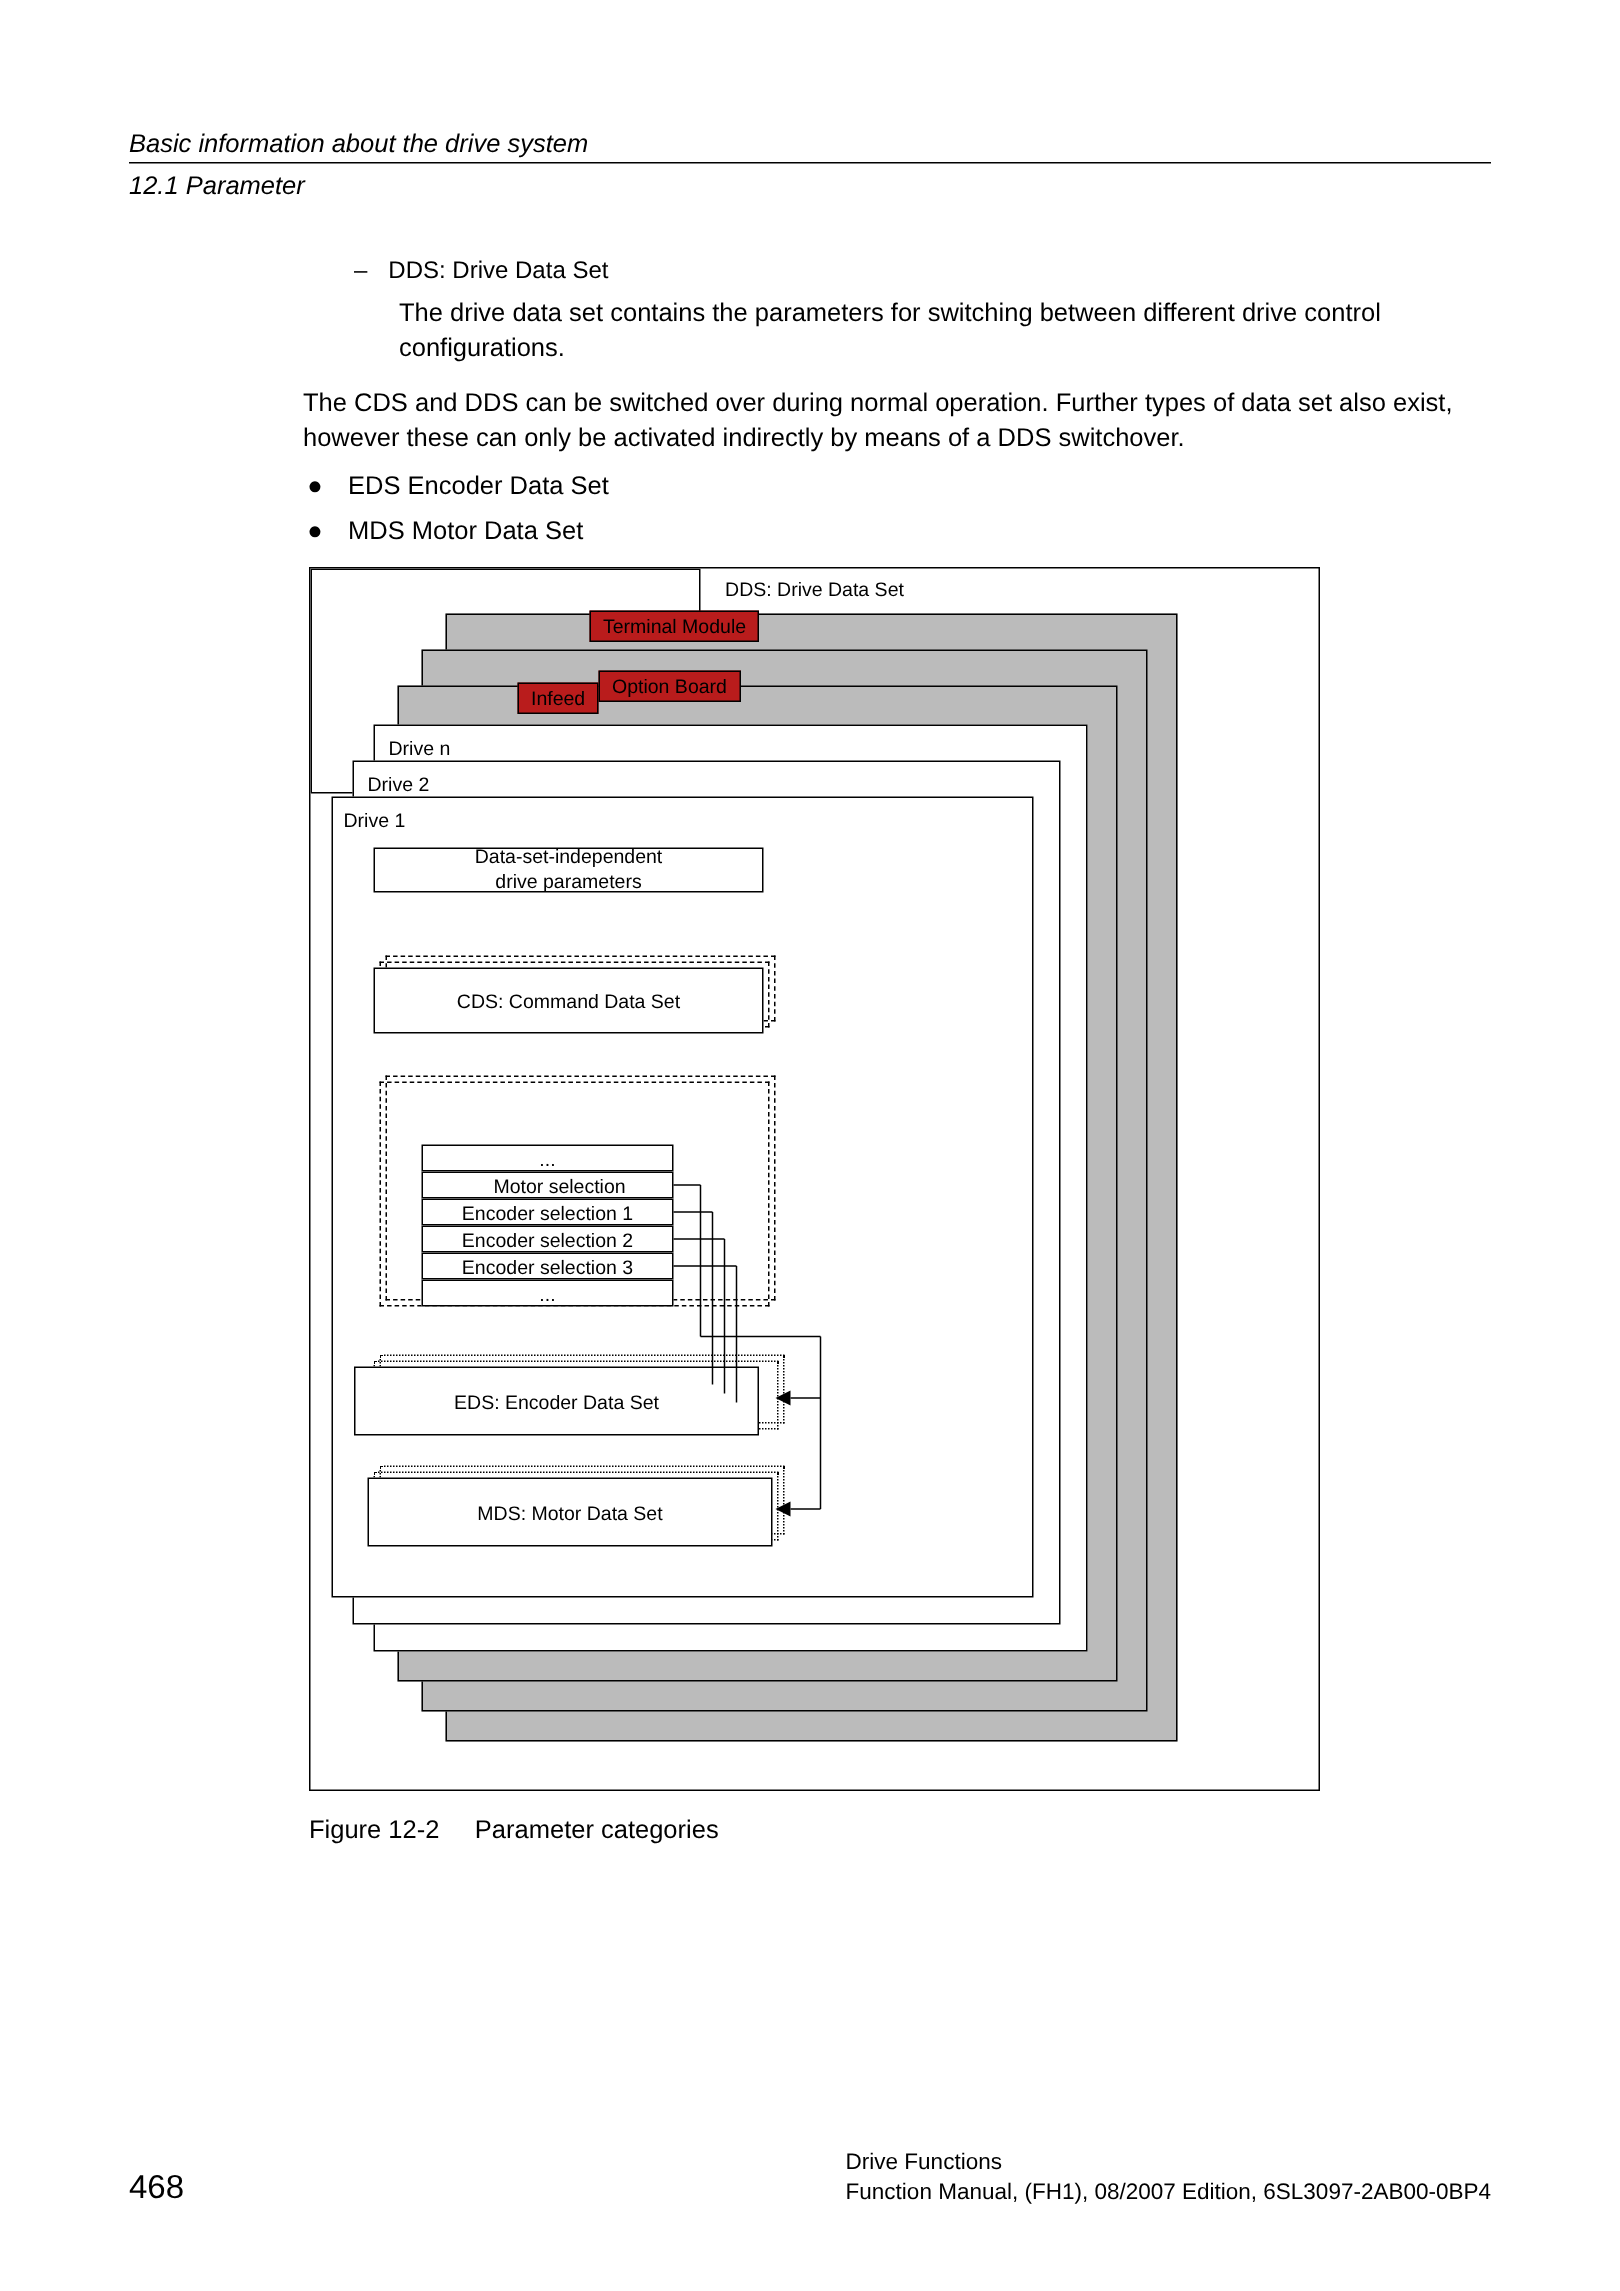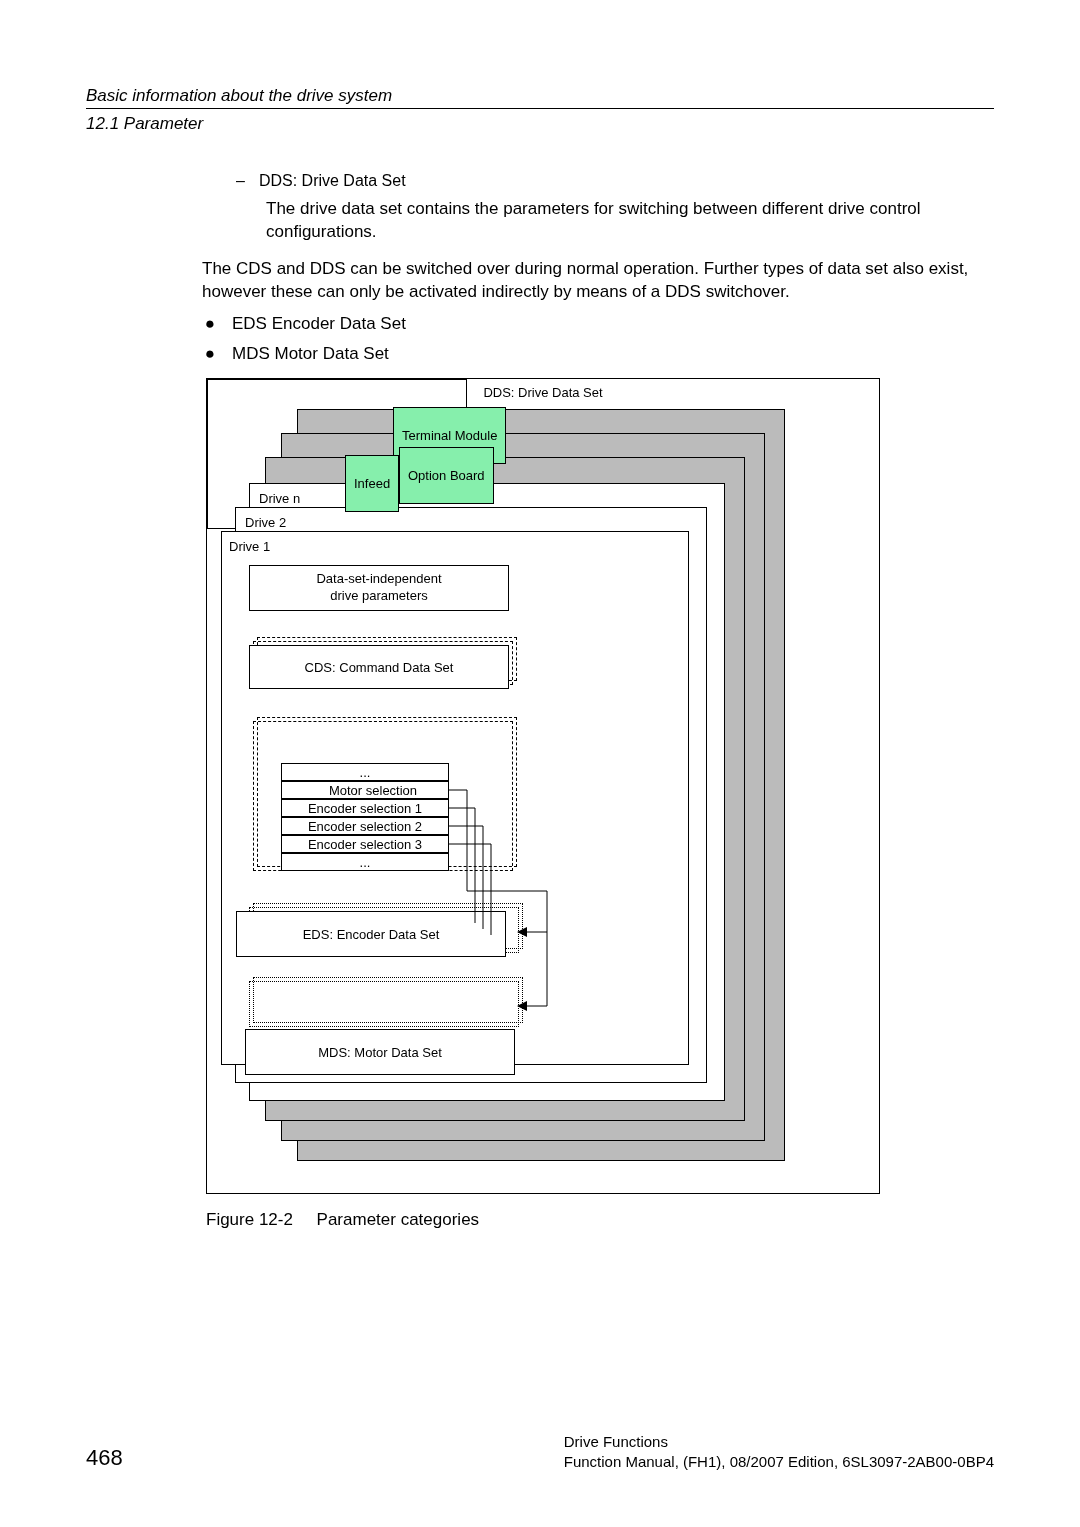--- a/index.html
+++ b/index.html
@@ -123,24 +123,24 @@
     }
     .panel-d1 {
       left: 14px;
       top: 152px;
       width: 468px;
       height: 534px;
       background: #fff;
     }
     .tab {
       position: absolute;
-      background: #86efac;
-      border: 1px solid #000;
-      font-size: 13px;
-      padding: 20px 8px;
+      background: #b91c1c;
+      border: 1px solid #000;
+      font-size: 13px;
+      padding: 2px 8px;
       z-index: 10;
       white-space: nowrap;
     }
     .tab-tm { left: 186px; top: 28px; }
     .tab-ob { left: 152px; top: 68px; margin-left: 40px; }
     .tab-if { left: 138px; top: 76px; }
     .lbl {
       position: absolute;
       font-size: 13px;
       z-index: 15;
@@ -157,21 +157,21 @@
       display: flex;
       flex-direction: column;
       align-items: center;
       justify-content: center;
       z-index: 20;
     }
     .box-indep {
       left: 42px;
       top: 186px;
       width: 260px;
-      height: 46px;
+      height: 30px;
       line-height: 1.3;
     }
     .stack-back {
       position: absolute;
       border: 1px dashed #000;
       z-index: 17;
     }
     .cds-b1 { left: 50px; top: 258px; width: 260px; height: 44px; }
     .cds-b2 { left: 46px; top: 262px; width: 260px; height: 44px; }
     .box-cds { left: 42px; top: 266px; width: 260px; height: 44px; }
@@ -198,21 +198,21 @@
     .dds-r1 { left: 74px; top: 402px; z-index: 22; background:#fff;padding-left:16px;}
     .dds-r2 { left: 74px; top: 420px; z-index: 22; background:#fff;}
     .dds-r3 { left: 74px; top: 438px; z-index: 22; background:#fff;}
     .dds-r4 { left: 74px; top: 456px; z-index: 22; background:#fff;}
     .dds-r5 { left: 74px; top: 474px; z-index: 22; background:#fff;}
     .eds-b1 { left: 46px; top: 524px; width: 270px; height: 46px; border: 1px dotted #000; z-index:17;}
     .eds-b2 { left: 42px; top: 528px; width: 270px; height: 46px; border: 1px dotted #000; z-index:18;}
     .box-eds { left: 29px; top: 532px; width: 270px; height: 46px; z-index: 20;}
     .mds-b1 { left: 46px; top: 598px; width: 270px; height: 46px; border: 1px dotted #000; z-index:17;}
     .mds-b2 { left: 42px; top: 602px; width: 270px; height: 46px; border: 1px dotted #000; z-index:18;}
-    .box-mds { left: 38px; top: 606px; width: 270px; height: 46px; z-index: 20; margin-top: 44px;}
+    .box-mds { left: 38px; top: 606px; width: 270px; height: 46px; z-index: 20;}
     .arrowhead {
       position: absolute;
       width: 0;
       height: 0;
       border-top: 5px solid transparent;
       border-bottom: 5px solid transparent;
       border-right: 10px solid #000;
       z-index: 25;
     }
     .ah-eds { left: 310px; top: 548px; }

